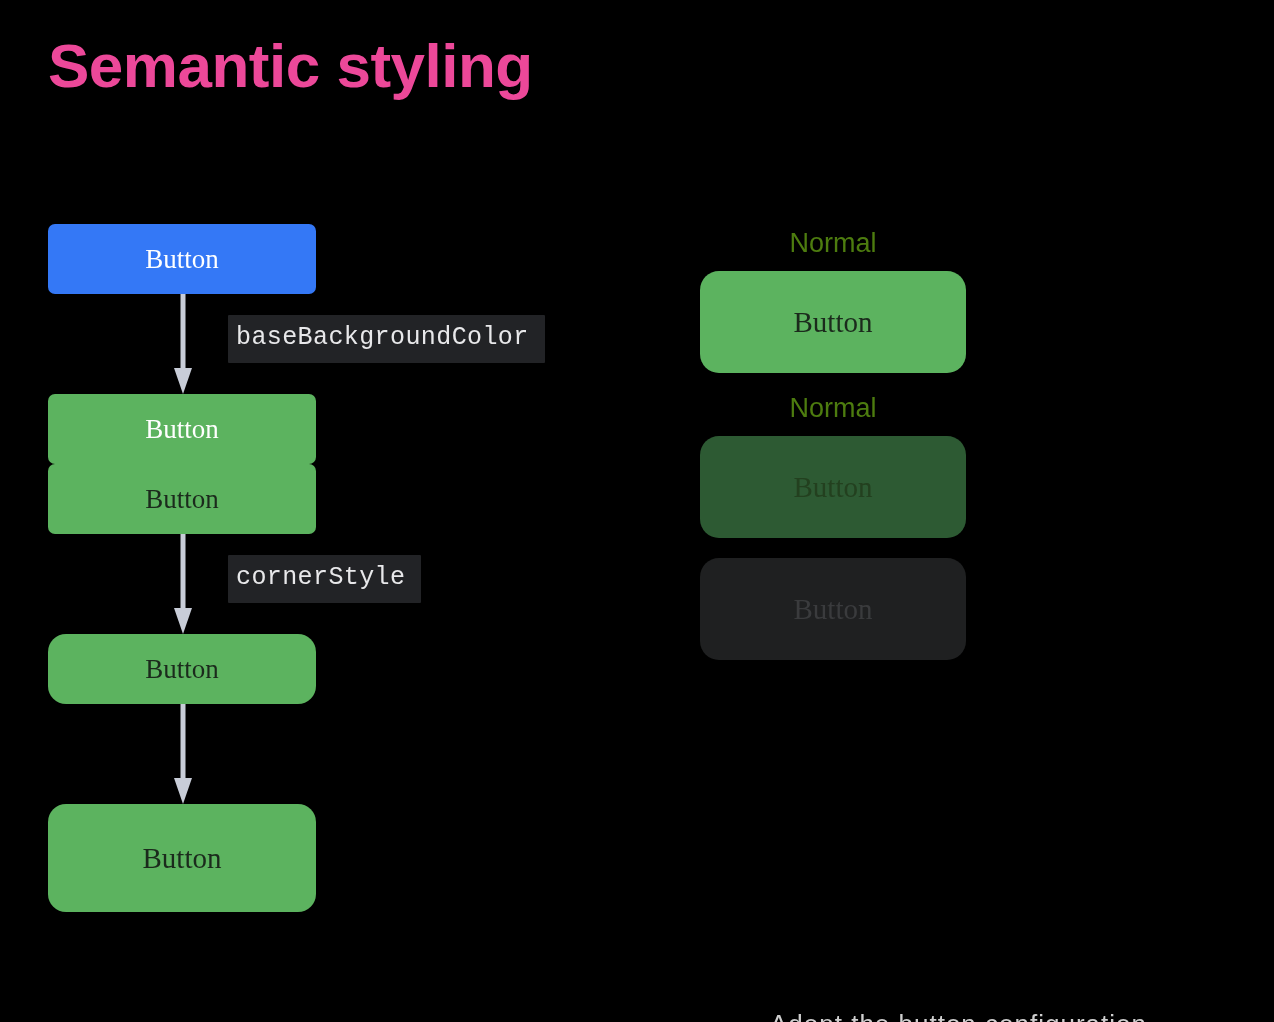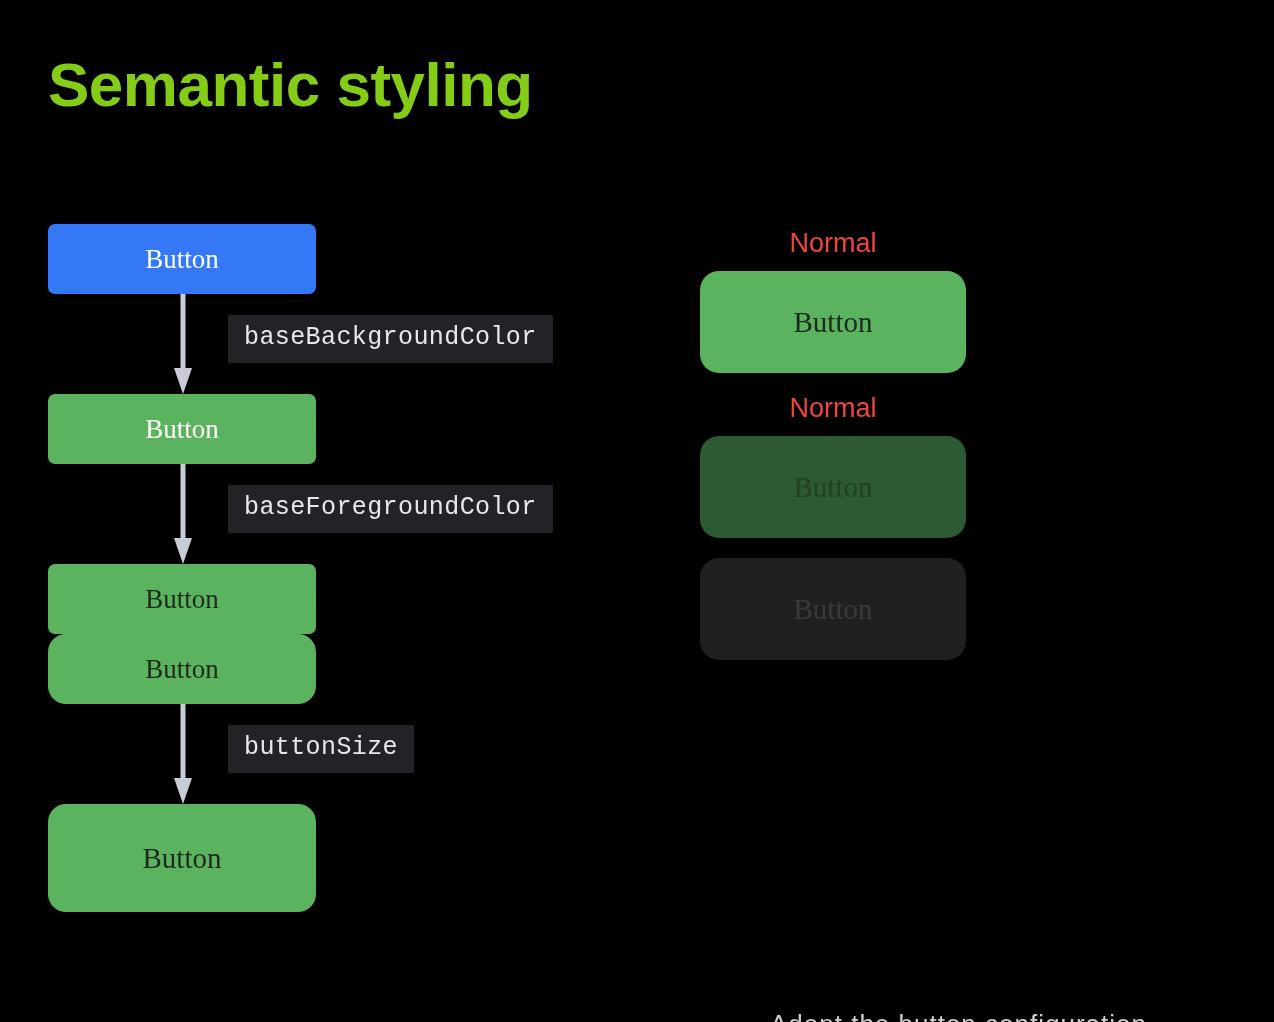--- a/index.html
+++ b/index.html
@@ -24,25 +24,24 @@
     overflow: hidden;
   }
 
   
   .slide-title {
     position: absolute;
     left: 48px;
     top: 33px;
     font-size: 62px;
     font-weight: bold;
-    color: #84cc16;
+    color: #ec4899;
     letter-spacing: -0.5px;
     line-height: 1.05;
     white-space: nowrap;
-    margin-top: 19px;
   }
 
   
   .flow-column {
     position: absolute;
     left: 48px;
     top: 224px;
     width: 560px;
   }
 
@@ -111,39 +110,39 @@
 
   .code-chip {
     position: absolute;
     top: 21px;
     left: 180px;
     background: #222326;
     color: #e8e8ea;
     font-family: "Liberation Mono", monospace;
     font-size: 25px;
     letter-spacing: 0.4px;
-    padding: 8px 16px 10px 16px;
+    padding: 8px 16px 10px 8px;
     line-height: 1.2;
     white-space: nowrap;
     border-radius: 1px;
   }
 
   
   .states-column {
     position: absolute;
     left: 700px;
     top: 228px;
     width: 300px;
   }
   .state-group {
     margin-bottom: 20px;
   }
   .state-label {
     text-align: center;
-    color: #ef4444;
+    color: #4d7c0f;
     font-size: 27px;
     font-weight: normal;
     margin-bottom: 12px;
     width: 266px;
   }
   .btn-state {
     width: 266px;
     height: 102px;
     border-radius: 19px;
     font-size: 29px;
@@ -201,47 +200,46 @@
           <polygon points="0,74 18,74 9,100" fill="#c8cdd8"></polygon>
         </svg>
       </span>
       <span class="code-chip">baseBackgroundColor</span>
     </div>
 
     <div class="flow-step">
       <div class="btn btn-flow btn-green-white">Button</div>
     </div>
 
+
+    <div class="flow-step">
+      <div class="btn btn-flow btn-green-dark">Button</div>
+    </div>
+
     <div class="connector">
       <span class="arrow">
         <svg width="18" height="100" viewBox="0 0 18 100" xmlns="http://www.w3.org/2000/svg">
           <rect x="6.5" y="0" width="5" height="76" fill="#c8cdd8"></rect>
           <polygon points="0,74 18,74 9,100" fill="#c8cdd8"></polygon>
         </svg>
       </span>
-      <span class="code-chip">baseForegroundColor</span>
-    </div>
-
-    <div class="flow-step">
-      <div class="btn btn-flow btn-green-dark">Button</div>
-    </div>
-
+      <span class="code-chip">cornerStyle</span>
+    </div>
 
     <div class="flow-step">
       <div class="btn btn-flow btn-green-dark-round">Button</div>
     </div>
 
     <div class="connector">
       <span class="arrow">
         <svg width="18" height="100" viewBox="0 0 18 100" xmlns="http://www.w3.org/2000/svg">
           <rect x="6.5" y="0" width="5" height="76" fill="#c8cdd8"></rect>
           <polygon points="0,74 18,74 9,100" fill="#c8cdd8"></polygon>
         </svg>
       </span>
-      <span class="code-chip">buttonSize</span>
     </div>
 
     <div class="flow-step">
       <div class="btn btn-flow-lg btn-green-dark-round">Button</div>
     </div>
 
   </div>
 
   <div class="states-column">
 

